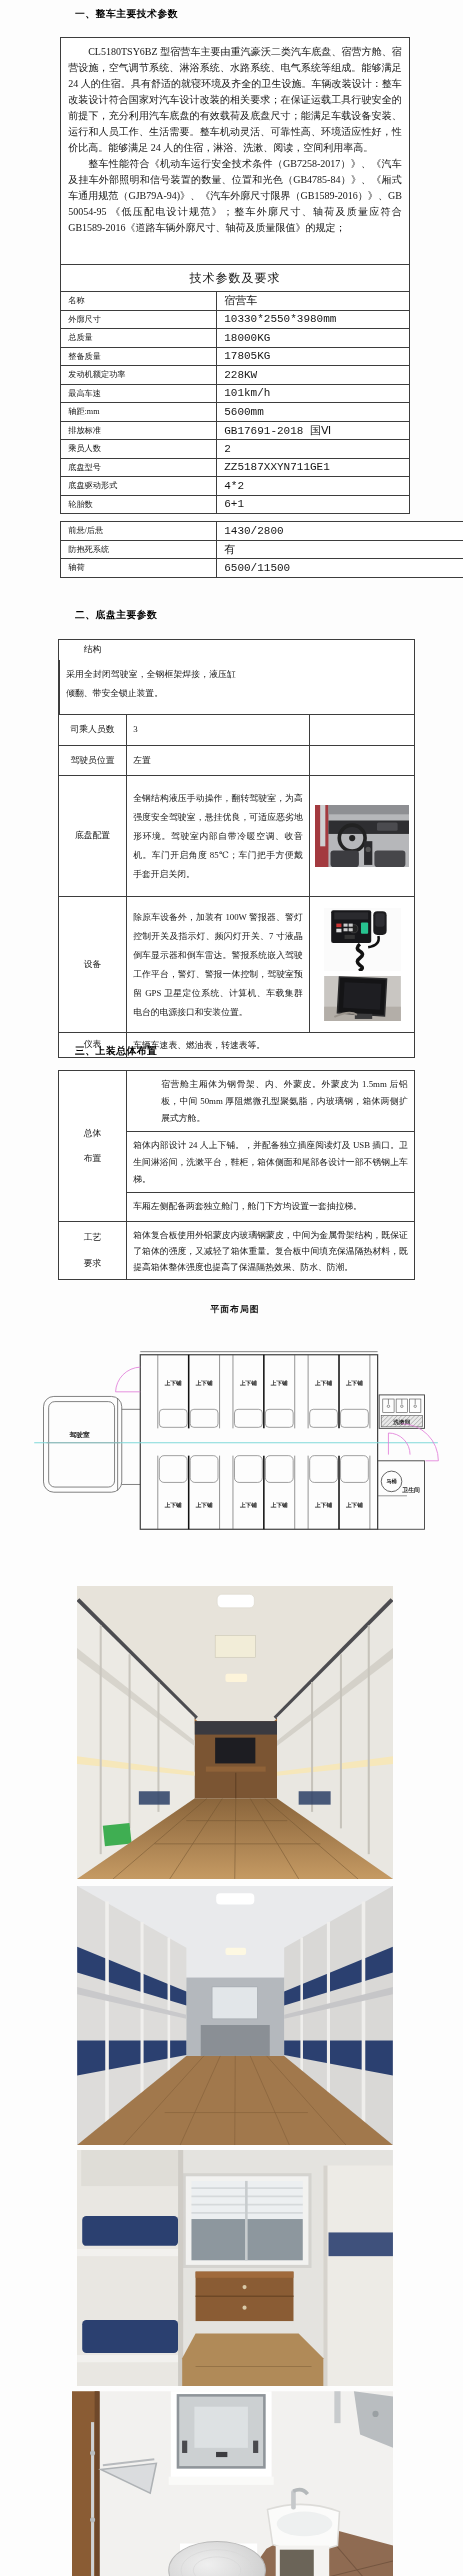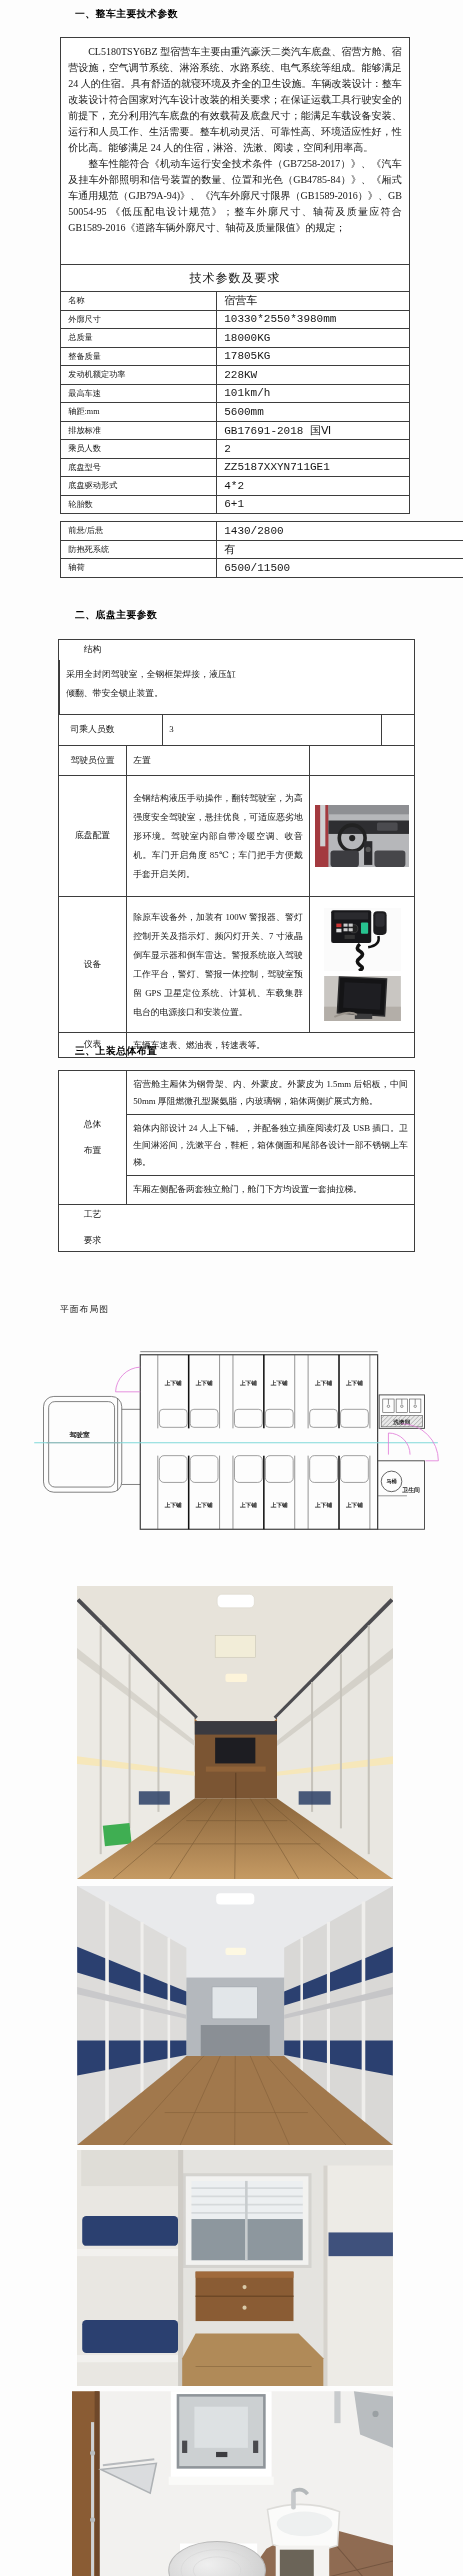--- a/index.html
+++ b/index.html
@@ -28,21 +28,21 @@
       box-sizing:border-box;padding:2.1px;text-align:center;line-height:15.5px;}
   .c2{width:183px;border-left:0.8px solid #3d3d3d;box-sizing:border-box;padding:5.2px 6.2px;
       line-height:19px;display:flex;align-items:center;text-align:justify;}
   .c3{flex:1;border-left:0.8px solid #3d3d3d;box-sizing:border-box;display:flex;flex-direction:column;
       align-items:center;justify-content:center;gap:4.1px;padding:3.1px;}
   .c2wide{flex:1;border-left:0.8px solid #3d3d3d;box-sizing:border-box;padding:4.1px 6.2px;
       line-height:16px;display:flex;align-items:center;}
   .subcell{box-sizing:border-box;padding:4.6px 6.2px;line-height:17px;text-align:justify;}
   .subcell + .subcell{border-top:0.8px solid #3d3d3d;}
   .stack{flex:1;border-left:0.8px solid #3d3d3d;display:flex;flex-direction:column;}
-  .plan-title{position:absolute;left:60px;top:1304px;width:350px;text-align:left;font-size:8.8px;letter-spacing:1px;}
+  .plan-title{position:absolute;left:60px;top:1304px;width:350px;text-align:center;font-size:8.8px;letter-spacing:1px;font-weight:bold;}
   .photo{position:absolute;line-height:0;}
   svg text{font-family:"Liberation Sans","DejaVu Sans",sans-serif;}
 </style>
 </head>
 <body>
 
 <div class="doc">
 
   <div class="h1" style="top:8.2px;">一、整车主要技术参数</div>
 
@@ -118,21 +118,21 @@
   </div>
 
   <div class="h1" style="top:609px;">二、底盘主要参数</div>
 
   <div class="tbl" id="tbl3" style="top:639px;">
     <div class="r3" style="min-height:44px;flex-direction:column;">
       <div class="c1">结构</div>
       <div class="c2">采用全封闭驾驶室，全钢框架焊接，液压缸倾翻、带安全锁止装置。</div>
       <div class="c3"></div>
     </div>
-    <div class="r3" style="min-height:24px;gap:36px;">
+    <div class="r3" style="min-height:24px;">
       <div class="c1">司乘人员数</div>
       <div class="c2">3</div>
       <div class="c3"></div>
     </div>
     <div class="r3" style="min-height:24px;">
       <div class="c1">驾驶员位置</div>
       <div class="c2">左置</div>
       <div class="c3"></div>
     </div>
     <div class="r3" style="min-height:120px;">
@@ -199,31 +199,32 @@
   <div class="h1" style="top:1045px;">三、上装总体布置</div>
 
   <div class="tbl" id="tbl4" style="top:1070px;">
     <div class="r3">
       <div class="c1">
         <div>总体</div>
         <div style="height:10.3px;"></div>
         <div>布置</div>
       </div>
       <div class="stack">
-        <div class="subcell" style="min-height:41px;">宿营舱主厢体为钢骨架、内、外蒙皮。外蒙皮为 1.5mm 后铝板，中间 50mm 厚阻燃微孔型聚氨脂，内玻璃钢，箱体两侧扩展式方舱。</div>
+        <div class="subcell" style="min-height:41px;margin-left:28px;">宿营舱主厢体为钢骨架、内、外蒙皮。外蒙皮为 1.5mm 后铝板，中间 50mm 厚阻燃微孔型聚氨脂，内玻璃钢，箱体两侧扩展式方舱。</div>
         <div class="subcell" style="min-height:61px;">箱体内部设计 24 人上下铺。，并配备独立插座阅读灯及 USB 插口。卫生间淋浴间，洗漱平台，鞋柜，箱体侧面和尾部各设计一部不锈钢上车梯。</div>
         <div class="subcell" style="min-height:29px;">车厢左侧配备两套独立舱门，舱门下方均设置一套抽拉梯。</div>
       </div>
     </div>
     <div class="r3">
       <div class="c1">
         <div>工艺</div>
         <div style="height:10.3px;"></div>
         <div>要求</div>
       </div>
+      <div class="c2wide" style="min-height:57px;text-align:justify;">箱体复合板使用外铝蒙皮内玻璃钢蒙皮，中间为金属骨架结构，既保证了箱体的强度，又减轻了箱体重量。复合板中间填充保温隔热材料，既提高箱体整体强度也提高了保温隔热效果、防水、防潮。</div>
     </div>
   </div>
 
   <div class="plan-title">平面布局图</div>
 
   <svg class="photo" style="left:26px;top:1332px;" width="417" height="202" viewBox="0 0 810 392">
     <defs>
       <pattern id="hatch" width="6" height="6" patternUnits="userSpaceOnUse" patternTransform="rotate(45)">
         <rect width="6" height="6" fill="#e9e9e9"></rect>
           <line x1="0" y1="0" x2="0" y2="6" stroke="#777" stroke-width="1.4"></line>

